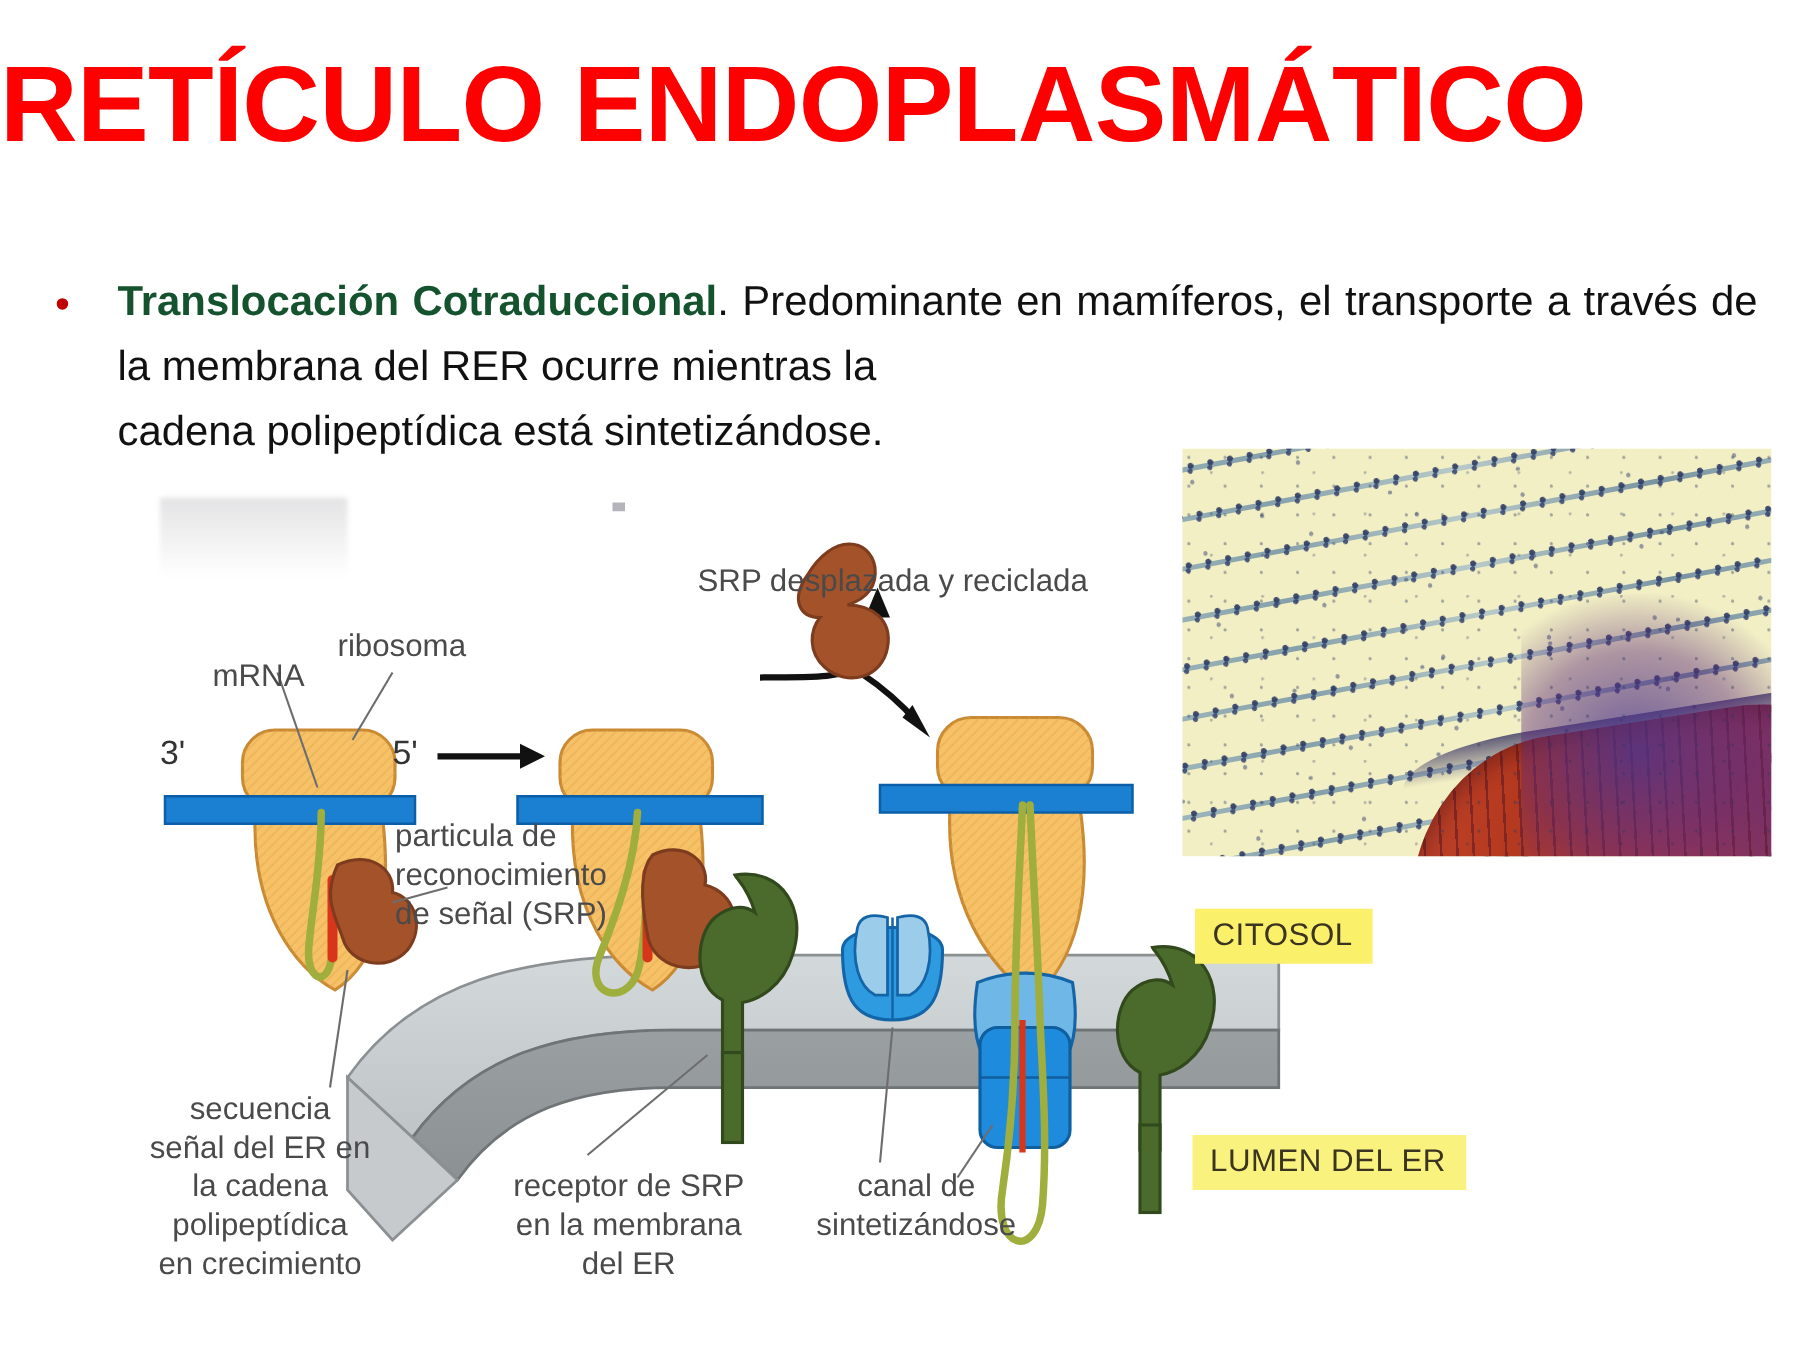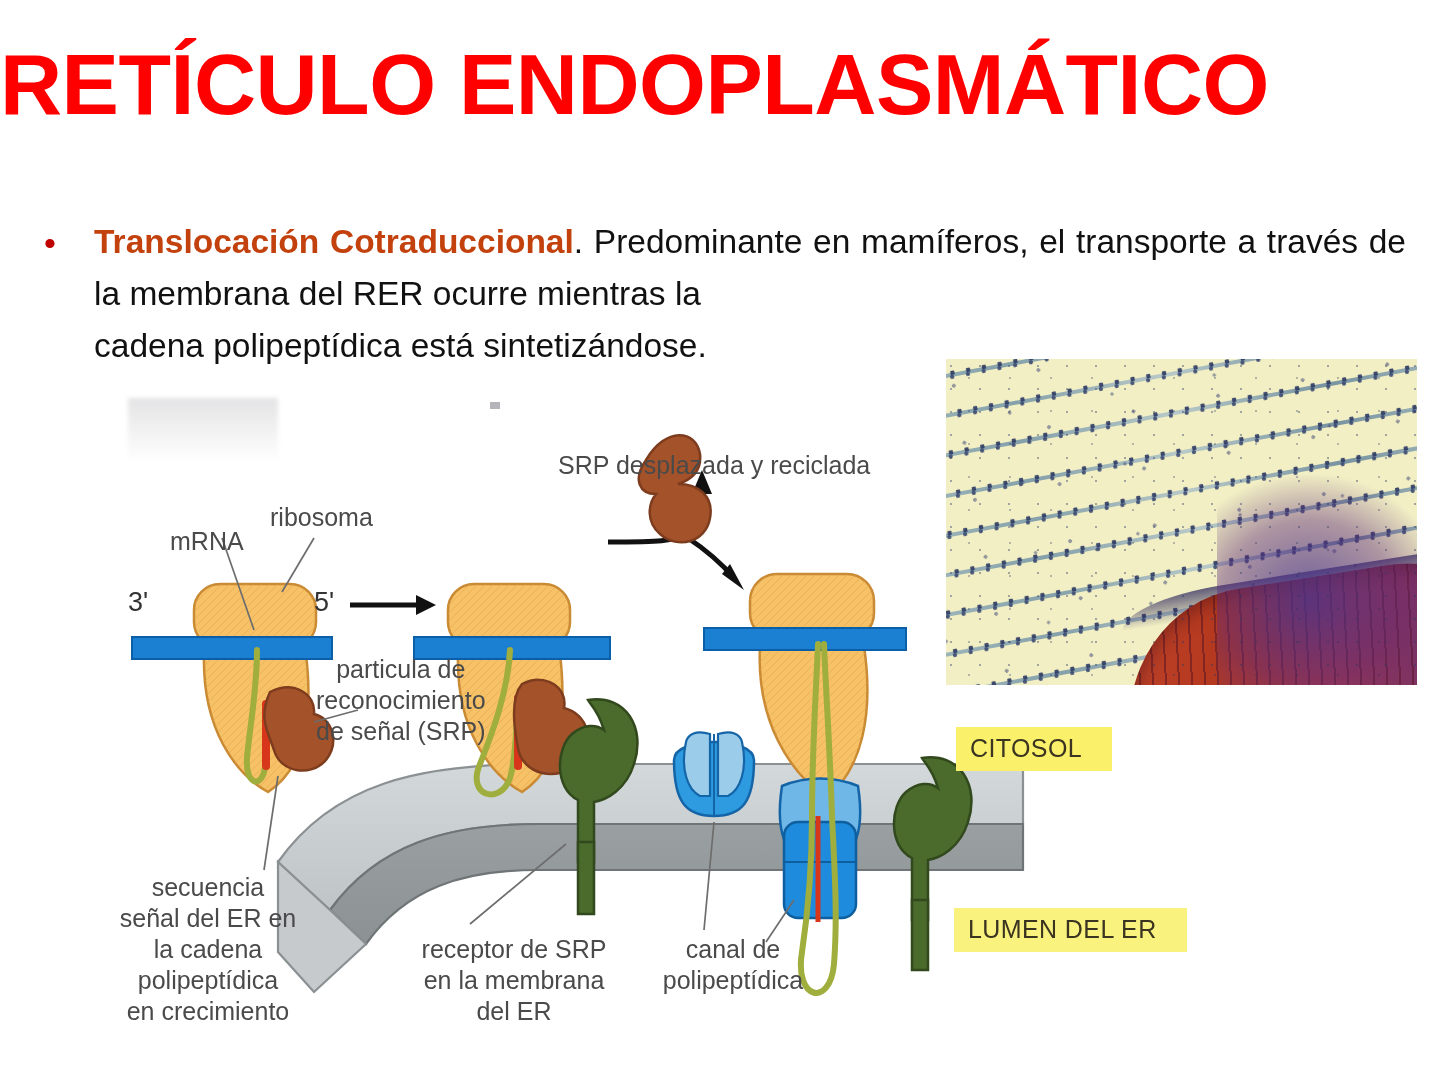--- a/index.html
+++ b/index.html
@@ -55,21 +55,21 @@
     box-sizing: border-box;
   }
   .bullet-text {
     flex: 1 1 auto;
     font-size: 33.5px;
     line-height: 52px;
     text-align: justify;
     color: #111111;
   }
   .bullet-text .lead {
-    color: #c2410c;
+    color: #14532d;
     font-weight: bold;
   }
   .bullet-text .tail-line {
     text-align: left;
   }
 
   
   .micrograph {
     position: absolute;
     left: 946px;
@@ -214,21 +214,21 @@
     color: #333333;
     font-family: "Liberation Sans", sans-serif;
   }
 
   .hl-box {
     position: absolute;
     background: #FBF06A;
     color: #3a3420;
     font-size: 25px;
     line-height: 25px;
-    padding: 9px 30px 10px 14px;
+    padding: 9px 16px 10px 14px;
     letter-spacing: .4px;
     white-space: nowrap;
   }
   .hl-box.soft { background: #FAF27E; }
 </style>
 </head>
 <body>
 
 <div class="slide-title">RETÍCULO ENDOPLASMÁTICO</div>
 
@@ -412,35 +412,35 @@
   </svg>
 
   <div class="dlabel" style="left:52px; top:110px;margin-top:24px;">mRNA</div>
 
   <div class="dlabel" style="left:152px; top:110px;">ribosoma</div>
 
   <div class="prime" style="left:10px; top:195px;">3'</div>
 
   <div class="prime" style="left:196px; top:195px;">5'</div>
 
-  <div class="dlabel" style="left:198px; top:262px;text-align:center;">particula de
+  <div class="dlabel" style="left:198px; top:262px;">particula de
 reconocimiento
 de señal (SRP)</div>
 
   <div class="dlabel" style="left:440px; top:58px;">SRP desplazada y reciclada</div>
 
   <div class="dlabel center" style="left:-10px; top:480px; width:200px;">secuencia
 señal del ER en
 la cadena
 polipeptídica
 en crecimiento</div>
 
-  <div class="dlabel center" style="left:271px; top:542px; width:250px;">receptor de SRP
+  <div class="dlabel center" style="left:260px; top:542px; width:250px;">receptor de SRP
 en la membrana
 del ER</div>
 
   <div class="dlabel center" style="left:500px; top:542px; width:230px;">canal de
-polipeptídica</div>
+sintetizándose</div>
 
   <div class="hl-box" style="left:838px; top:335px;">CITOSOL</div>
 
   <div class="hl-box soft" style="left:792px; top:516px;margin-left:44px;">LUMEN DEL ER</div>
 </div>
 
 </body></html>

